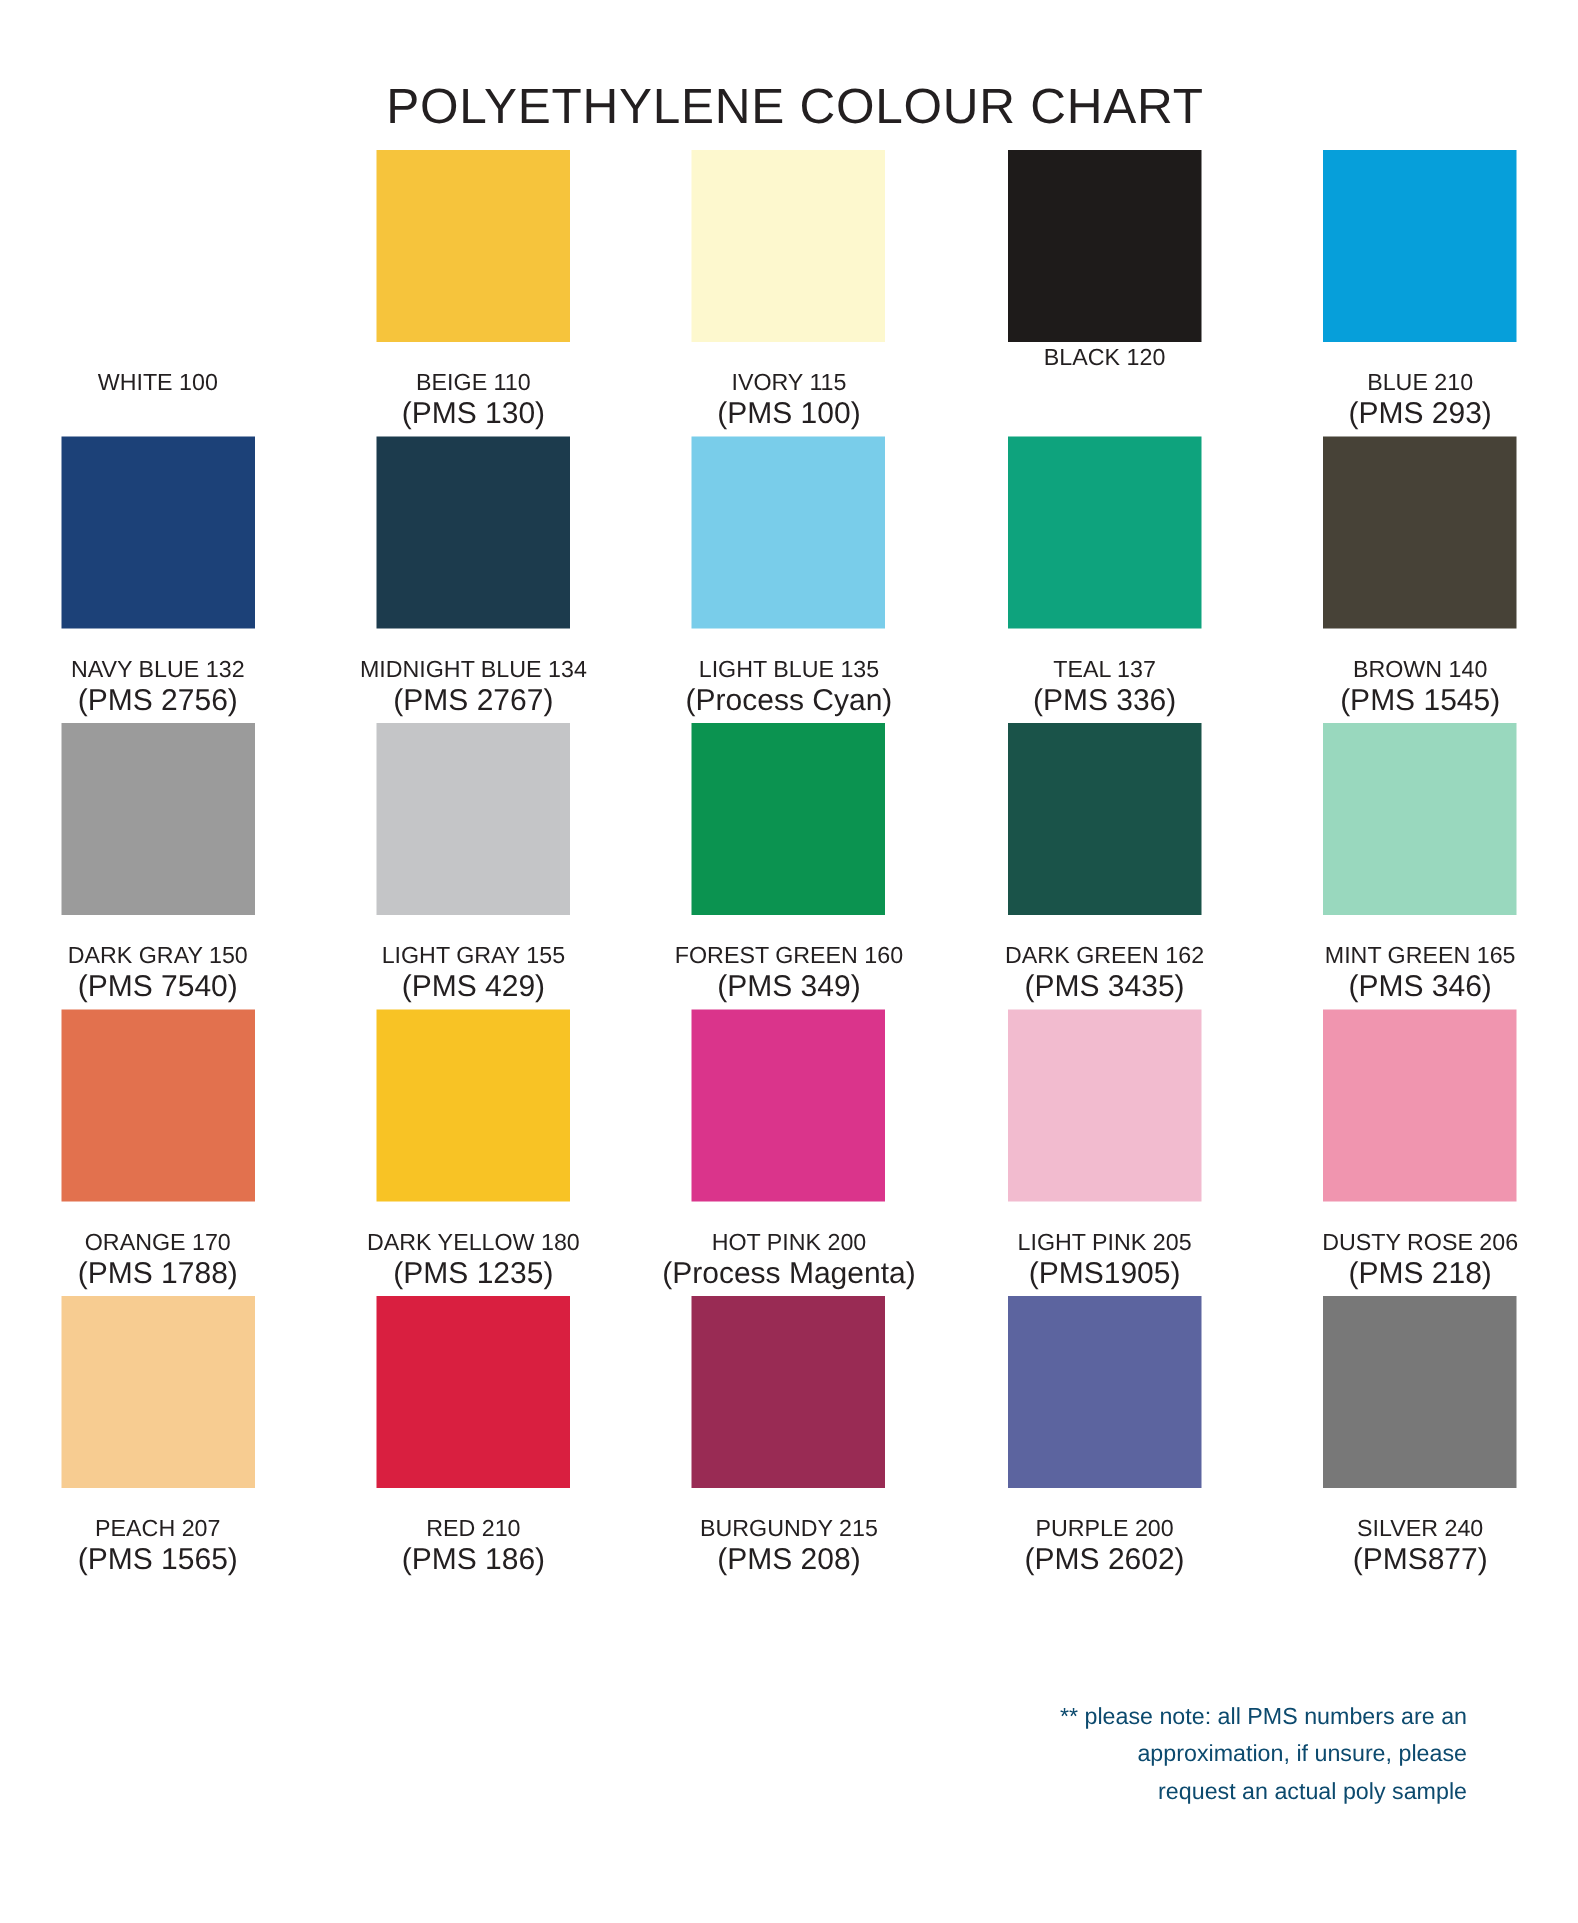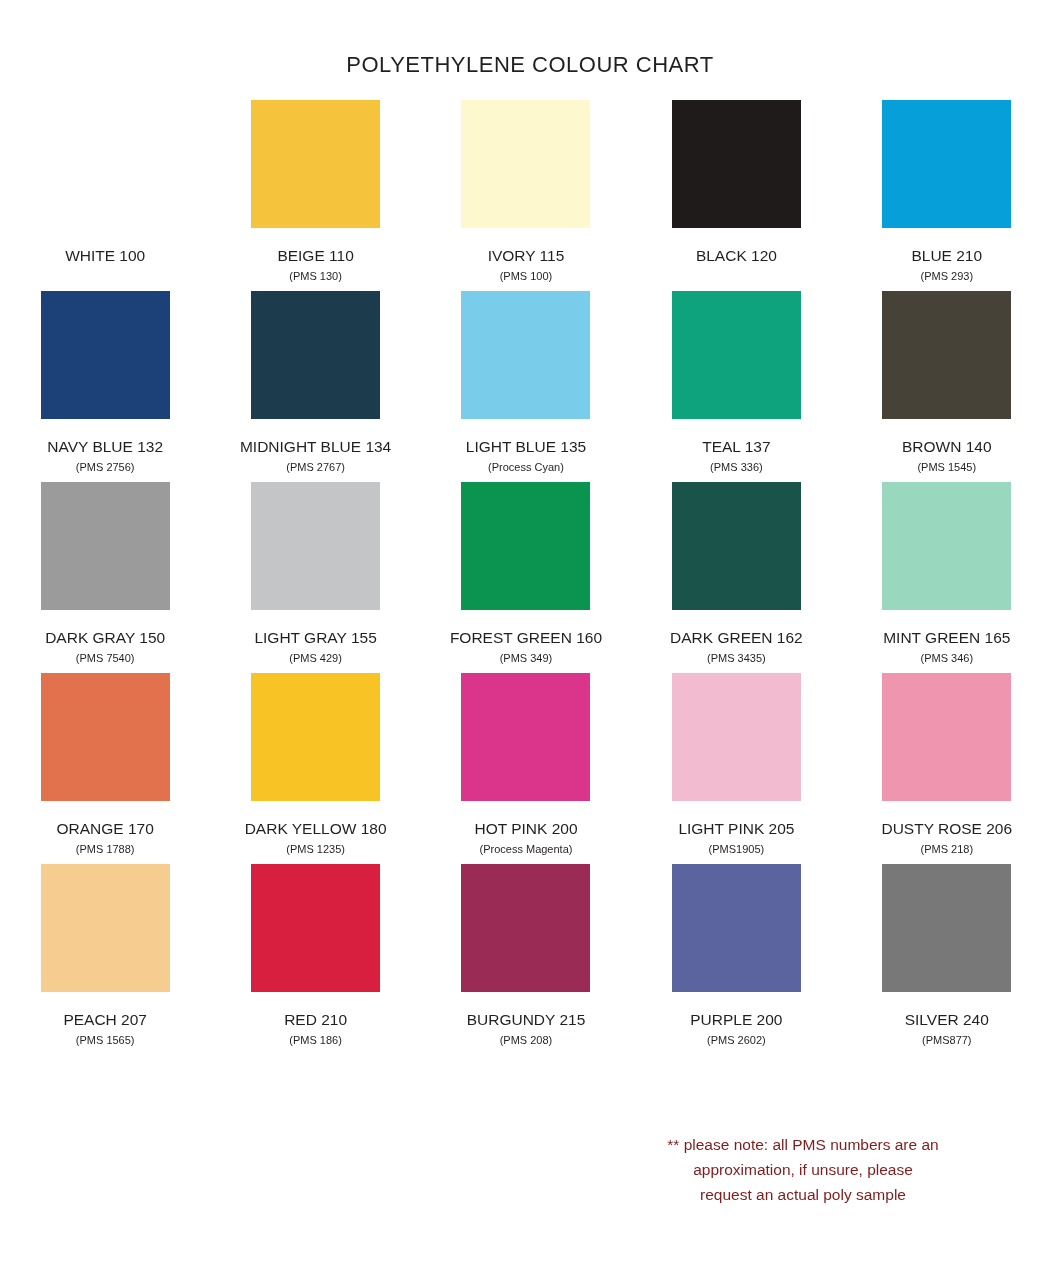--- a/index.html
+++ b/index.html
@@ -16,21 +16,21 @@
     overflow: hidden;
   }
   .chart-page {
     position: relative;
     width: 1052px;
     height: 1282px;
     box-sizing: border-box;
   }
   .chart-title {
     text-align: center;
-    font-size: 22px;
+    font-size: 33px;
     letter-spacing: 0.5px;
     font-weight: 400;
     color: #231f20;
     margin: 0;
     padding-top: 52px;
     padding-left: 8px;
   }
   .swatch-grid {
     position: absolute;
     top: 100px;
@@ -61,43 +61,43 @@
     line-height: 21px;
   }
   .swatch-name {
     display: block;
     font-size: 15.5px;
     color: #231f20;
     white-space: nowrap;
   }
   .swatch-pms {
     display: block;
-    font-size: 11px;
+    font-size: 20px;
     color: #231f20;
     white-space: nowrap;
   }
   .swatch-pms:empty {
     display: none;
   }
   
   .swatch-cell.no-pms .swatch-caption {
-    margin-top: 17px;
+    margin-top: 0;
   }
   .swatch-cell.white-chip .swatch-caption {
     margin-top: 17px;
   }
   .footnote {
     position: absolute;
     left: 628px;
     top: 1132px;
     width: 350px;
-    text-align: center;
+    text-align: right;
     font-size: 15.5px;
     line-height: 25px;
-    color: #7f1d1d;
+    color: #0c4a6e;
   }
   .footnote-line {
     display: block;
     white-space: nowrap;
   }
 </style>
 </head>
 <body>
 
 <div class="chart-page">

